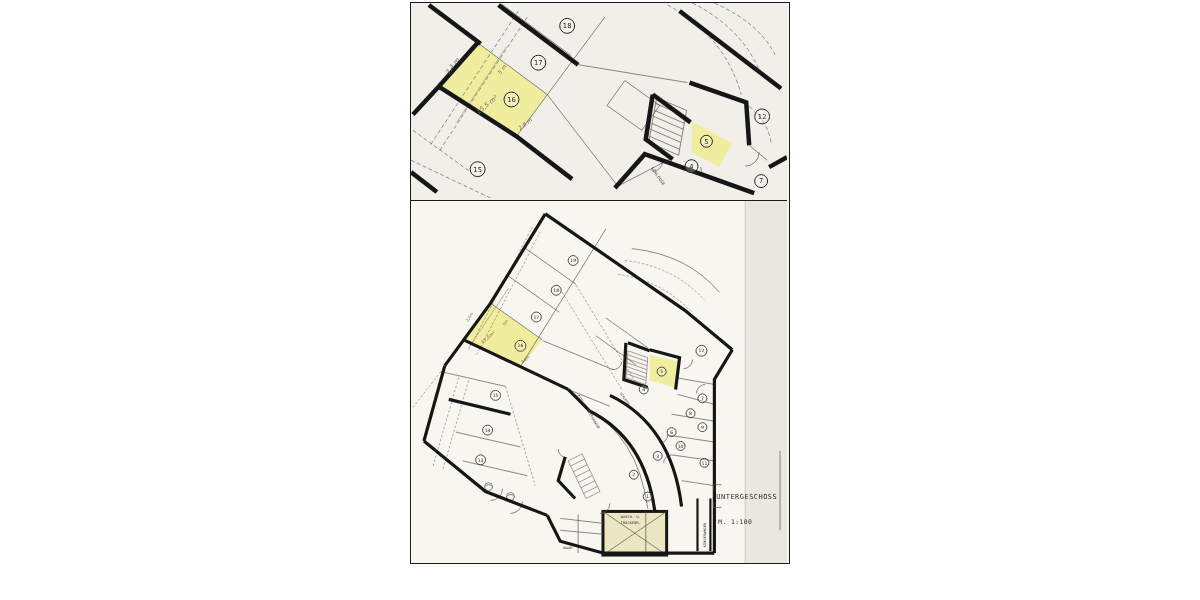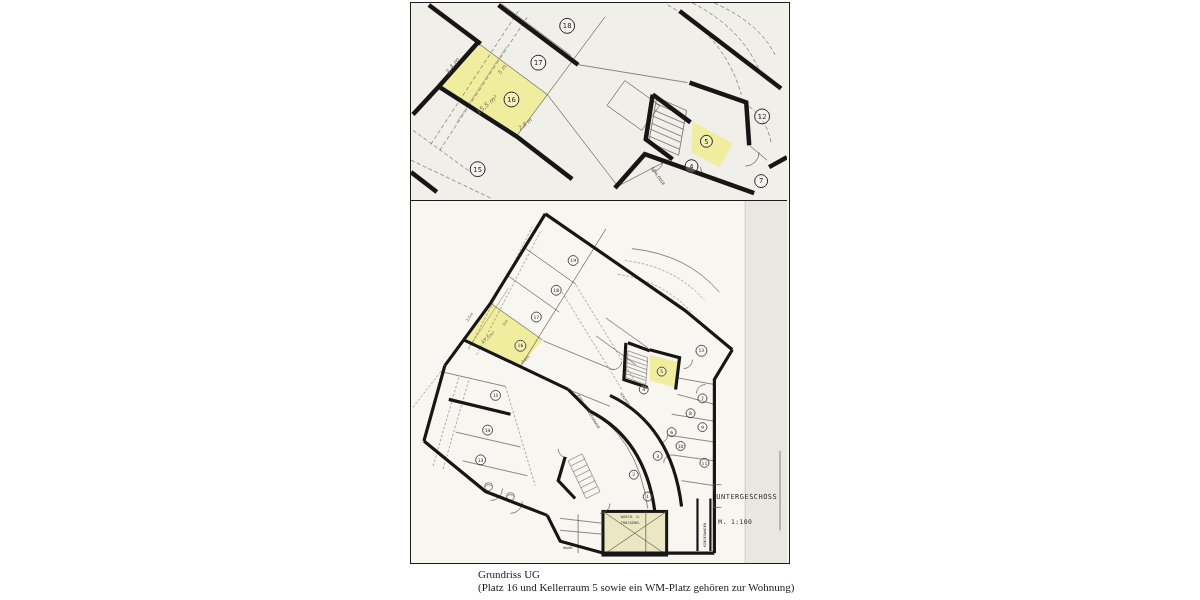--- a/index.html
+++ b/index.html
@@ -381,18 +381,14 @@
             <text class="cnum2" x="224" y="277.7">2</text>
           </g>
         <g>
             <circle class="circ2" cx="238" cy="298" r="4.5"></circle>
             <text class="cnum2" x="238" y="299.7">1</text>
           </g>
       </g>
     </svg>
   </div>
 
-  <div class="caption">
-    <div>Grundriss UG</div>
-    <div>(Platz 16 und Kellerraum 5 sowie ein WM-Platz gehören zur Wohnung)</div>
-  </div>
 
 </div>
 
 </body></html>

